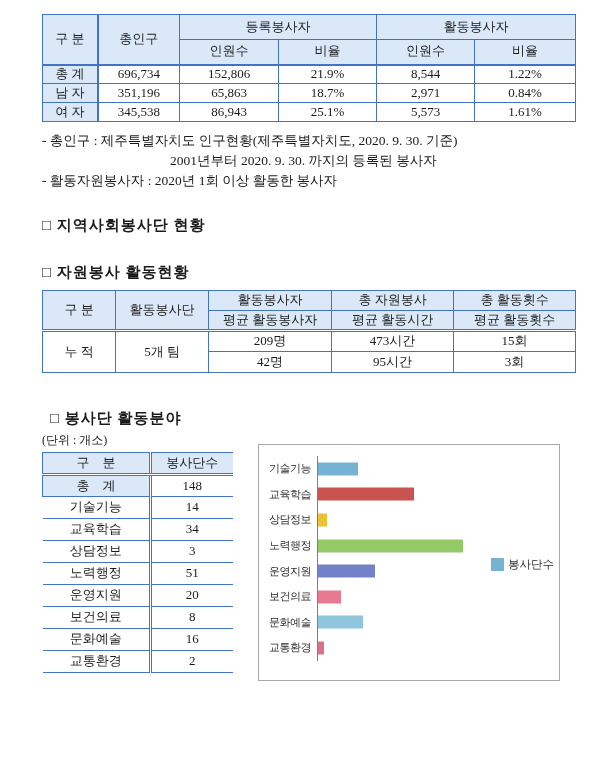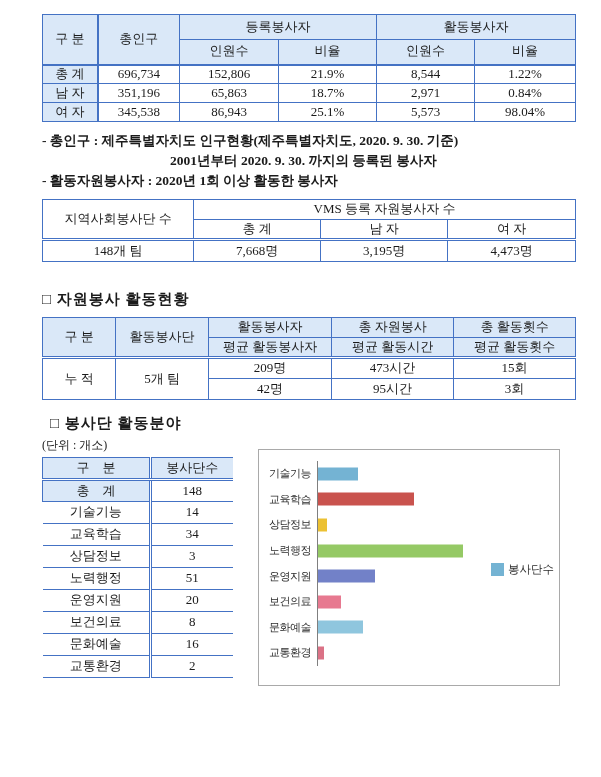--- a/index.html
+++ b/index.html
@@ -17,21 +17,21 @@
   td{font-size:13px;text-align:center;vertical-align:middle;line-height:1.15;overflow:hidden;white-space:nowrap;}
   
   .t1{width:533px;}
   .t1 td{border:1px solid var(--b);}
   .t1 tr.hrow td{height:25px;background:var(--fill);}
   .t1 td.thickR{border-right-width:2px;}
   .t1 td.hbot{border-bottom-width:2px;}
   .t1 tr.drow td{height:19px;}
   .t1 tr.drow td.rowhd{background:var(--fill);border-right-width:2px;}
   
-  .notes{margin-top:9px;font-size:13.5px;line-height:20px;width:533px;font-weight:bold;}
+  .notes{margin-top:9px;font-size:13.5px;line-height:20px;width:533px;}
   .notes .indent{padding-left:128px;}
   
   .t2{width:533px;margin-top:8px;}
   .t2 td{border:1px solid var(--b);height:20px;}
   .t2 td.dbl{border-bottom:3px double var(--b);}
   .t2 tr.drow td{height:22px;}
   
   .t3{width:533px;margin-top:8px;}
   .t3 td{border:1px solid var(--b);height:20px;}
   .t3 td.hd{background:var(--fill);}
@@ -102,56 +102,32 @@
       <td>18.7%</td>
       <td>2,971</td>
       <td>0.84%</td>
     </tr>
     <tr class="drow">
       <td class="rowhd">여 자</td>
       <td>345,538</td>
       <td>86,943</td>
       <td>25.1%</td>
       <td>5,573</td>
-      <td>98.04%</td>
+      <td>1.61%</td>
     </tr>
   </tbody>
     </table>
 
   <div class="notes">
     <div>- 총인구 : 제주특별자치도 인구현황(제주특별자치도, 2020. 9. 30. 기준)</div>
     <div class="indent">2001년부터 2020. 9. 30. 까지의 등록된 봉사자</div>
     <div>- 활동자원봉사자 : 2020년 1회 이상 활동한 봉사자</div>
   </div>
 
-  <table class="t2">
-    <colgroup>
-        <col style="width:151px">
-        <col style="width:127px">
-        <col style="width:127px">
-        <col style="width:128px">
-      </colgroup>
-    <tbody>
-        <tr>
-      <td rowspan="2" class="dbl">지역사회봉사단 수</td>
-      <td colspan="3">VMS 등록 자원봉사자 수</td>
-    </tr>
-    <tr>
-      <td class="dbl">총 계</td>
-      <td class="dbl">남 자</td>
-      <td class="dbl">여 자</td>
-    </tr>
-    <tr class="drow">
-      <td>148개 팀</td>
-      <td>7,668명</td>
-      <td>3,195명</td>
-      <td>4,473명</td>
-    </tr>
-  </tbody>
-    </table>
+  <div class="sec-title" style="margin-top:25px;">□ 지역사회봉사단 현황</div>
 
   <div class="sec-title" style="margin-top:28px;">□ 자원봉사 활동현황</div>
   <table class="t3">
     <colgroup>
         <col style="width:73px">
         <col style="width:93px">
         <col style="width:123px">
         <col style="width:122px">
         <col style="width:122px">
       </colgroup>
@@ -176,21 +152,21 @@
       <td>15회</td>
     </tr>
     <tr class="drow">
       <td>42명</td>
       <td>95시간</td>
       <td>3회</td>
     </tr>
   </tbody>
     </table>
 
-  <div class="sec-title" style="margin-top:14px;padding-left:8px;">□ 봉사단 활동분야</div>
+  <div class="sec-title" style="margin-top:36px;padding-left:8px;">□ 봉사단 활동분야</div>
   <div class="bottom">
     <div class="left-col">
       <div class="unit2">(단위 : 개소)</div>
       <table class="t4">
         <colgroup>
             <col style="width:108px">
             <col style="width:82px">
           </colgroup>
         <tbody>
             <tr class="filled hrowx">

